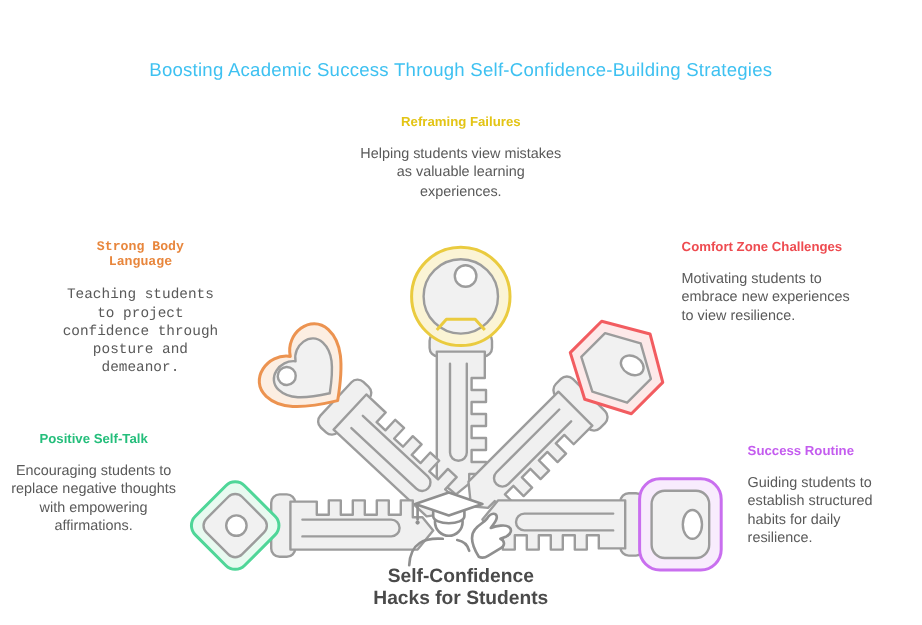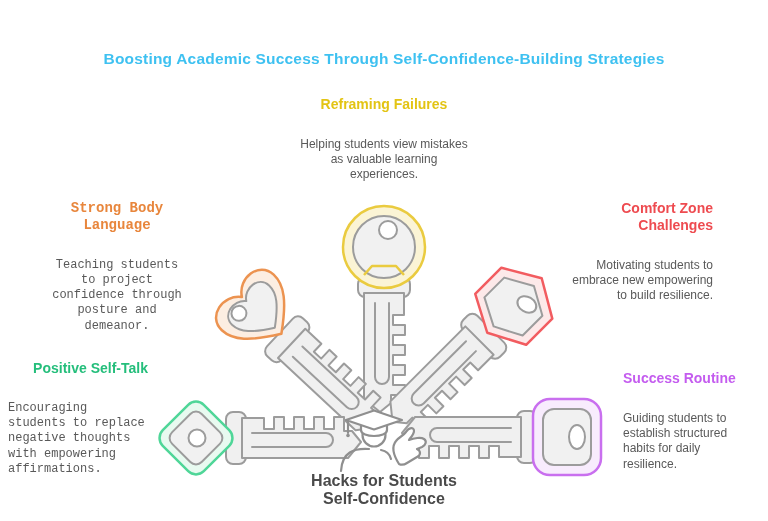--- a/index.html
+++ b/index.html
@@ -1,33 +1,33 @@
 <!DOCTYPE html>
 <html><head>
 <meta charset="utf-8">
 <style>
   html,body{margin:0;padding:0;background:#fff;}
   .canvas{position:relative;width:768px;height:521px;background:#fff;overflow:hidden;
           font-family:"Liberation Sans",sans-serif;}
   .keys-svg{position:absolute;left:0;top:0;width:768px;height:521px;}
   .main-title{position:absolute;left:0;top:50px;width:768px;text-align:center;
-              font-size:15.5px;font-weight:700;letter-spacing:.2px;color:#3EC1F1;}
+              font-size:15.5px;font-weight:400;letter-spacing:.2px;color:#3EC1F1;}
   .block{position:absolute;}
-  .block .b-title{font-size:14px;font-weight:700;line-height:1.2;}
-  .block .b-desc{font-size:12px;line-height:1.27;color:#595959;margin-top:24px;}
+  .block .b-title{font-size:11px;font-weight:700;line-height:1.2;}
+  .block .b-desc{font-size:12px;line-height:1.27;color:#595959;margin-top:12px;}
   .b-top{left:299px;top:96px;width:170px;text-align:center;}
   .b-top .b-title{color:#E3C414;}
   .b-ul{left:52px;top:200px;width:130px;font-family:Liberation Mono, monospace;}
   .b-ul .b-title{color:#E8863C;text-align:center;}
   .b-ul .b-desc{text-align:center;}
-  .b-ur{left:568px;top:200px;width:145px;text-align:right;}
+  .b-ur{left:568px;top:200px;width:145px;text-align:left;}
   .b-ur .b-title{color:#EE4B50;}
   .b-ll{left:8px;top:360px;width:140px;}
-  .b-ll .b-title{color:#24BE7B;text-align:right;}
-  .b-ll .b-desc{text-align:left;font-family:Liberation Mono, monospace;}
+  .b-ll .b-title{color:#24BE7B;text-align:center;}
+  .b-ll .b-desc{text-align:center;}
   .b-lr{left:623px;top:370px;width:128px;text-align:left;}
   .b-lr .b-title{color:#C45CEF;}
   .center-label{position:absolute;left:0;top:472px;width:768px;text-align:center;
                 font-size:16px;font-weight:700;color:#4A4A4A;line-height:1.13;}
 </style>
 </head>
 <body>
 
 <div class="canvas">
 
@@ -97,31 +97,31 @@
     <div class="b-desc">Helping students view mistakes as valuable learning experiences.</div>
   </div>
 
   <div class="block b-ul">
     <div class="b-title">Strong Body Language</div>
     <div class="b-desc">Teaching students to project confidence through posture and demeanor.</div>
   </div>
 
   <div class="block b-ur">
     <div class="b-title">Comfort Zone Challenges</div>
-    <div class="b-desc">Motivating students to embrace new empowering to build resilience.</div>
+    <div class="b-desc">Motivating students to embrace new experiences to view resilience.</div>
   </div>
 
   <div class="block b-ll">
     <div class="b-title">Positive Self-Talk</div>
     <div class="b-desc">Encouraging students to replace negative thoughts with empowering affirmations.</div>
   </div>
 
   <div class="block b-lr">
     <div class="b-title">Success Routine</div>
     <div class="b-desc">Guiding students to establish structured habits for daily resilience.</div>
   </div>
 
   <div class="center-label">
+    <div>Self-Confidence</div>
     <div>Hacks for Students</div>
-    <div>Self-Confidence</div>
   </div>
 
 </div>
 
 </body></html>

